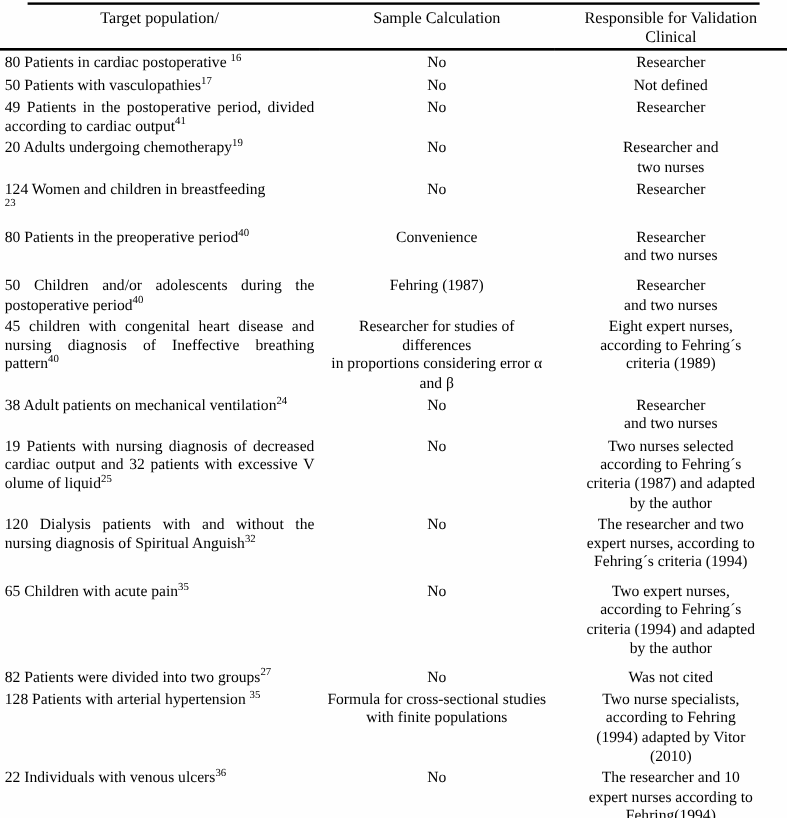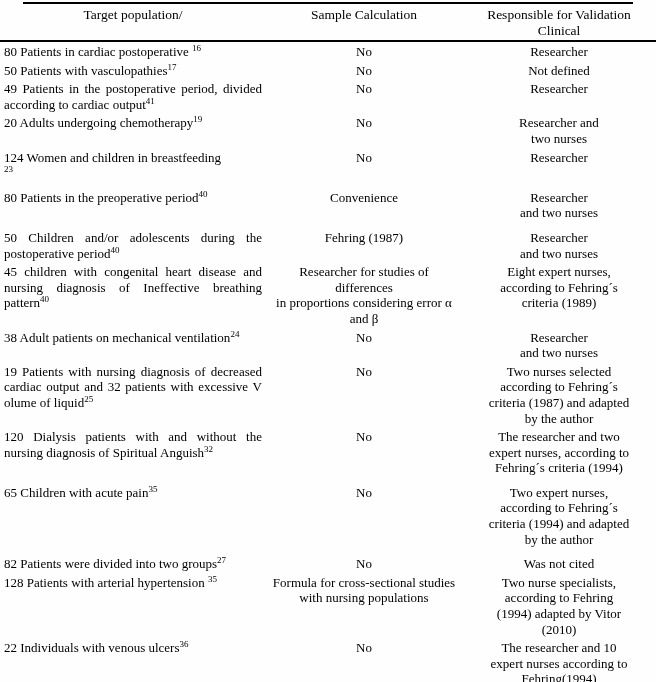--- a/index.html
+++ b/index.html
@@ -169,21 +169,21 @@
 
   <tr>
     <td class="pop"><span class="pop-text">82 Patients were divided into two groups</span><sup>27</sup></td>
     <td class="samp">No</td>
     <td class="resp">Was not cited</td>
   </tr>
 
   <tr>
     <td class="pop"><span class="pop-text">128 Patients with arterial hypertension </span><sup>35</sup></td>
     <td class="samp">Formula for cross-sectional studies
-with nursing populations</td>
+with finite populations</td>
     <td class="resp">Two nurse specialists,
 according to Fehring
 (1994) adapted by Vitor
 (2010)</td>
   </tr>
 
   <tr>
     <td class="pop"><span class="pop-text">22 Individuals with venous ulcers</span><sup>36</sup></td>
     <td class="samp">No</td>
     <td class="resp">The researcher and 10

